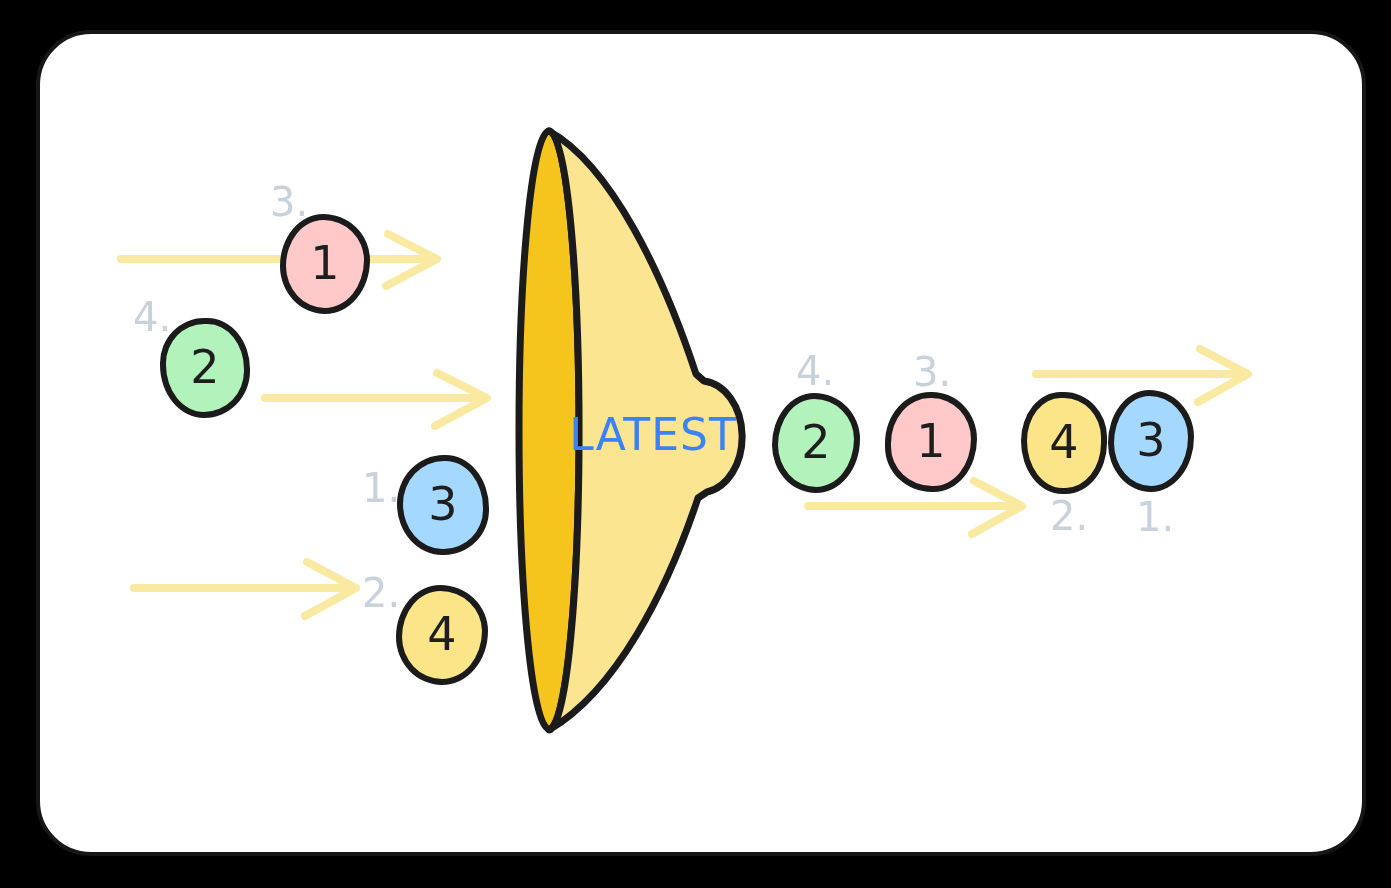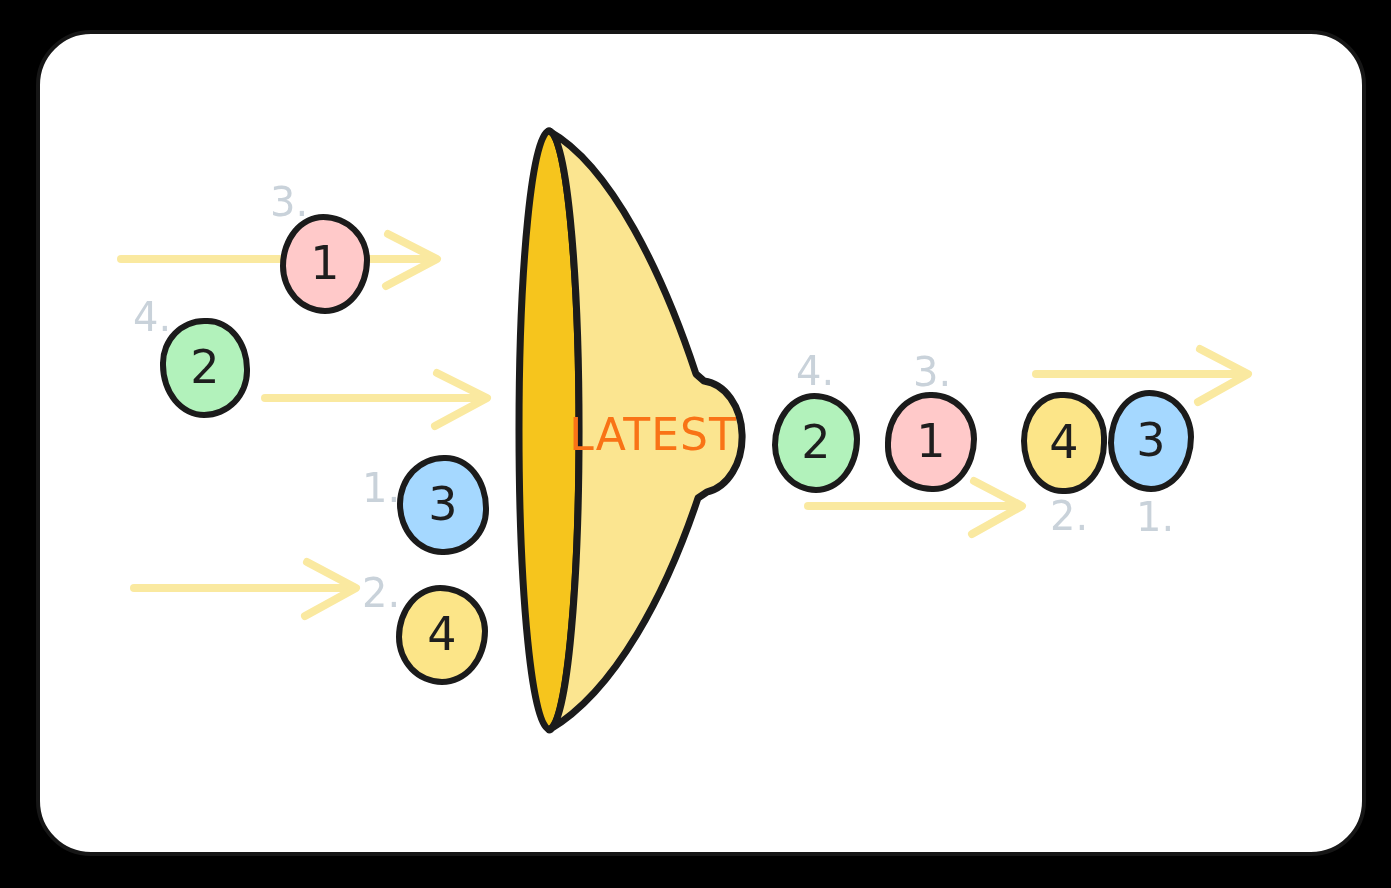--- a/index.html
+++ b/index.html
@@ -52,21 +52,21 @@
   .funnel-label {
     position: absolute;
     left: 553px; top: 410px;
     width: 200px; height: 48px;
     display: flex;
     align-items: center;
     justify-content: center;
     font-size: 44px;
     font-weight: 500;
     letter-spacing: 1px;
-    color: #f97316;
+    color: #3b82f6;
   }
 </style>
 </head>
 <body>
 
 <div class="card"></div>
 
 <svg class="layer" viewBox="0 0 1391 888">
   <g stroke="#fae9a0" stroke-width="8" fill="none" stroke-linecap="round" stroke-linejoin="round">
     <path d="M 121 259 L 430 259"></path>

